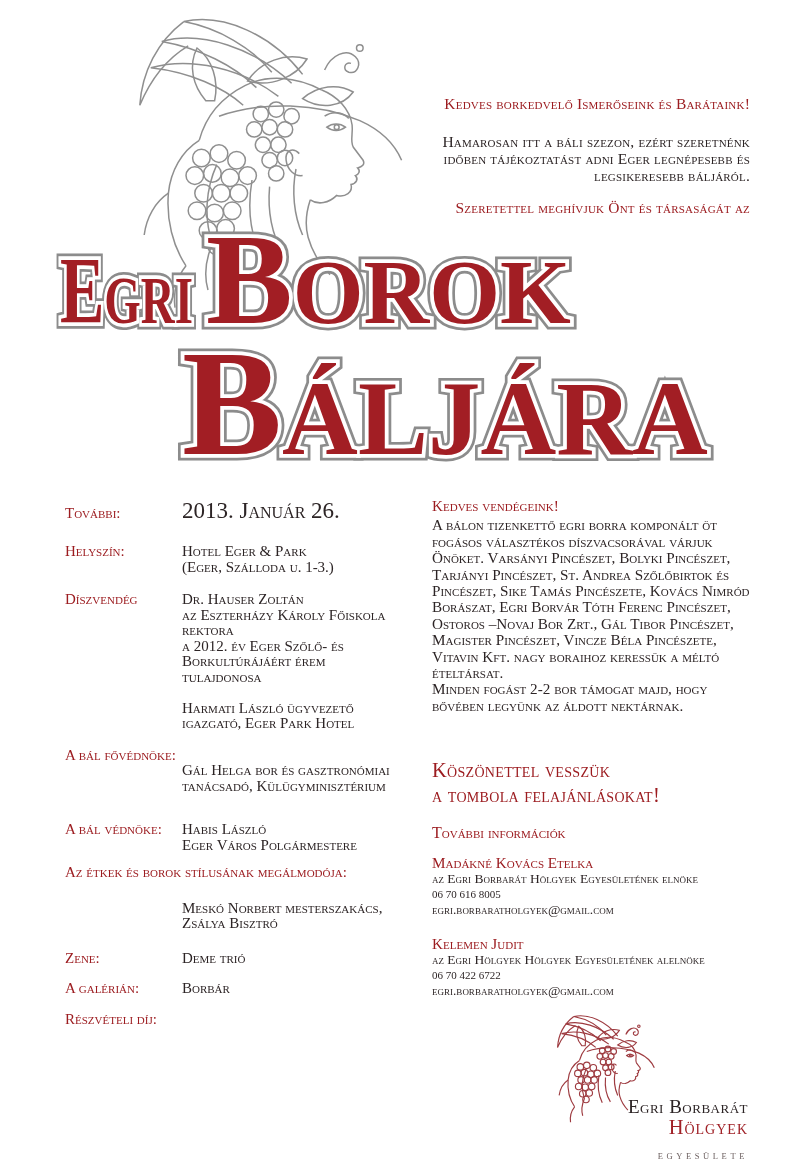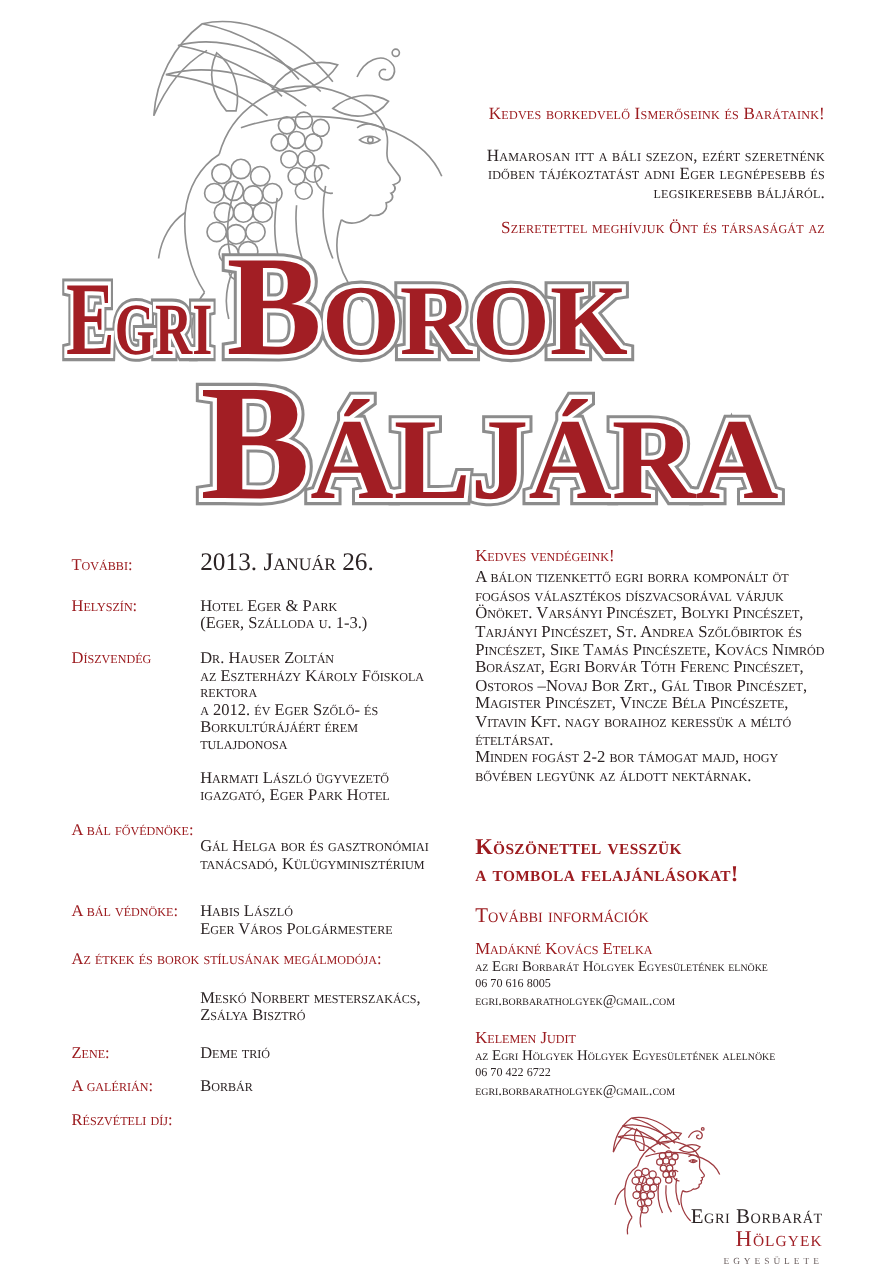--- a/index.html
+++ b/index.html
@@ -50,33 +50,33 @@
   .full-label { color:#9c1c20; }
   .indent-value { margin-left:117px; margin-top:20px; color:#2c2425; white-space:pre-line; }
   .mb20{margin-bottom:20px}.mb17{margin-bottom:17px}.mb16{margin-bottom:16px}
   .mb28{margin-bottom:28px}.mb12{margin-bottom:12px}.mb19{margin-bottom:19px}
   .mb15{margin-bottom:15px}
 
   
   .right-col { position:absolute; left:432px; top:498px; width:330px;
                font-size:15.2px; line-height:16.4px; z-index:1; }
   .guests-heading { margin-bottom:3px; }
-  .tombola { font-size:20.5px; line-height:25px; margin-top:44px; letter-spacing:.3px;font-weight:bold; }
-  .info-heading { margin-top:17px; font-size:19px; }
+  .tombola { font-size:20.5px; line-height:25px; margin-top:44px; letter-spacing:.3px; }
+  .info-heading { margin-top:17px; font-size:16px; }
   .contact { margin-top:13px; }
   .contact + .contact { margin-top:18px; }
   .contact .role  { font-size:13.5px; line-height:15.5px; }
   .contact .phone { font-size:11px; line-height:15.5px; }
   .contact .email { font-size:13.5px; line-height:15.5px; }
 
   
   .logo-text { position:absolute; top:1096px; right:52px; width:220px; text-align:right; z-index:1; }
   .logo-top    { font-size:19px;  color:#2c2425; letter-spacing:.5px; }
   .logo-mid    { font-size:20.5px; color:#a02127; letter-spacing:1px; margin-top:-2px; }
-  .logo-bottom { font-size:8.5px; color:#6b5f5f; letter-spacing:3.6px; margin-top:2px; font-variant:normal; }
+  .logo-bottom { font-size:8.5px; color:#6b5f5f; letter-spacing:3.6px; margin-top:12px; font-variant:normal; }
 </style>
 </head>
 <body>
 
 <div class="flyer">
 
   <svg class="muse muse-top" viewBox="0 0 300 300" preserveAspectRatio="xMidYMin meet" aria-hidden="true">
     <defs>
       <g id="musehead">
 

